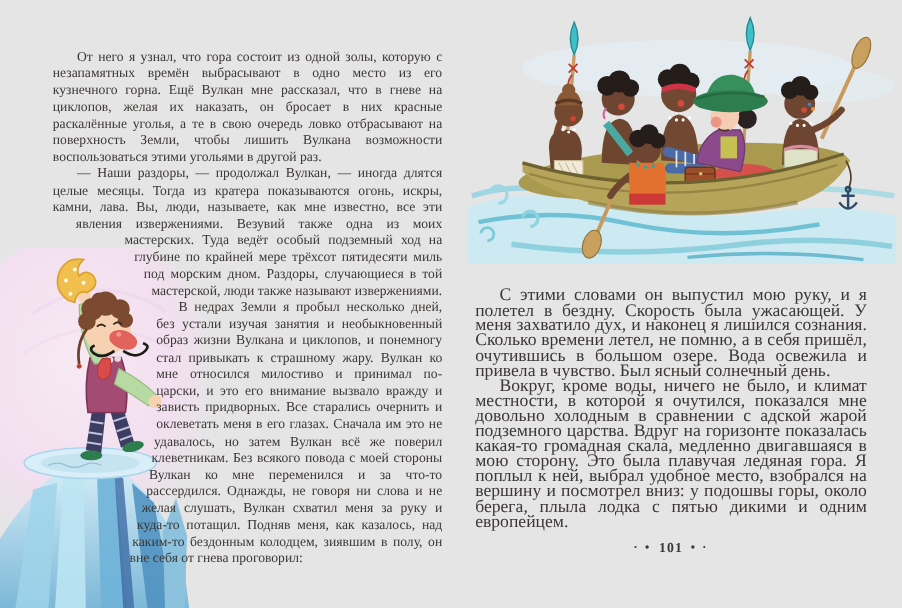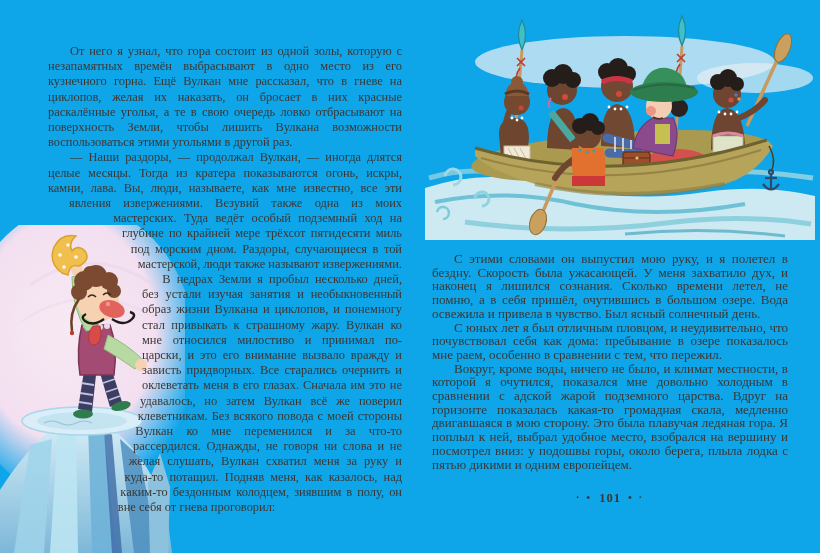--- a/index.html
+++ b/index.html
@@ -1,38 +1,38 @@
 <!DOCTYPE html>
 <html lang="ru"><head>
 <meta charset="utf-8">
 <style>
   html,body{margin:0;padding:0;background:#ffffff;}
   .spread{
-    position:relative;width:820px;height:553px;background:#0ea5e9;
+    position:relative;width:820px;height:553px;background:#e5e5e5;
     overflow:hidden;font-family:"Liberation Serif","DejaVu Serif",serif;color:#3b3734;
   }
   
   .left-illus{position:absolute;left:0;top:225px;width:185px;height:328px;z-index:0;}
   .left-text{
     position:absolute;left:48px;top:44px;width:354px;height:509px;z-index:1;
     font-size:12.4px;line-height:15.2px;text-align:justify;
     hyphens:auto;-webkit-hyphens:auto;
   }
   .wrap-float{
     float:left;width:95px;height:500px;
     shape-outside:polygon(0px 168px,58px 180px,84px 225px,93px 275px,90px 330px,80px 395px,66px 445px,60px 500px,0px 500px);
     shape-margin:5px;
     margin-left:-1px;
   }
   .left-text p, .right-text p{margin:0;text-indent:22px;}
   
   .right-illus{position:absolute;left:425px;top:6px;width:390px;height:234px;z-index:0;}
   .right-text{
-    position:absolute;left:432px;top:252px;width:356px;z-index:1;
-    font-size:13px;line-height:13.7px;text-align:justify;
+    position:absolute;left:432px;top:262px;width:356px;z-index:1;
+    font-size:16px;line-height:13.7px;text-align:justify;
     hyphens:auto;-webkit-hyphens:auto;
   }
   .footer{
     position:absolute;left:432px;top:491px;width:356px;z-index:1;
     text-align:center;font-size:12.5px;font-weight:bold;color:#3b3734;
   }
   .footer .orn{font-size:11px;letter-spacing:2px;position:relative;top:-1px;color:#3b3734;}
   .footer .num{margin:0 7px;letter-spacing:1px;}
 </style>
 </head>
@@ -292,21 +292,20 @@
       <g fill="#3aa0a0">
           <circle cx="155" cy="144" r="1.6"></circle>
           <circle cx="162" cy="146" r="1.6"></circle>
           <circle cx="169" cy="145" r="1.6"></circle>
         </g>
     </g>
   </svg>
 
   <div class="right-text">
     <p>С этими словами он выпустил мою руку, и я полетел в бездну. Скорость была ужасающей. У меня захватило дух, и наконец я лишился сознания. Сколько времени летел, не помню, а в себя пришёл, очутившись в большом озере. Вода освежила и привела в чувство. Был ясный солнечный день.</p>
-    <p>С юных лет я был отличным пловцом, и неудивительно, что почувствовал себя как дома: пребывание в озере показалось мне раем, особенно в сравнении с тем, что пережил.</p>
     <p>Вокруг, кроме воды, ничего не было, и климат местности, в которой я очутился, показался мне довольно холодным в сравнении с адской жарой подземного царства. Вдруг на горизонте показалась какая-то громадная скала, медленно двигавшаяся в мою сторону. Это была плавучая ледяная гора. Я поплыл к ней, выбрал удобное место, взобрался на вершину и посмотрел вниз: у подошвы горы, около берега, плыла лодка с пятью дикими и одним европейцем.</p>
   </div>
 
   <div class="footer">
     <span class="orn">· •</span><span class="num">101</span><span class="orn">• ·</span>
   </div>
 
 </div>
 
 </body></html>

